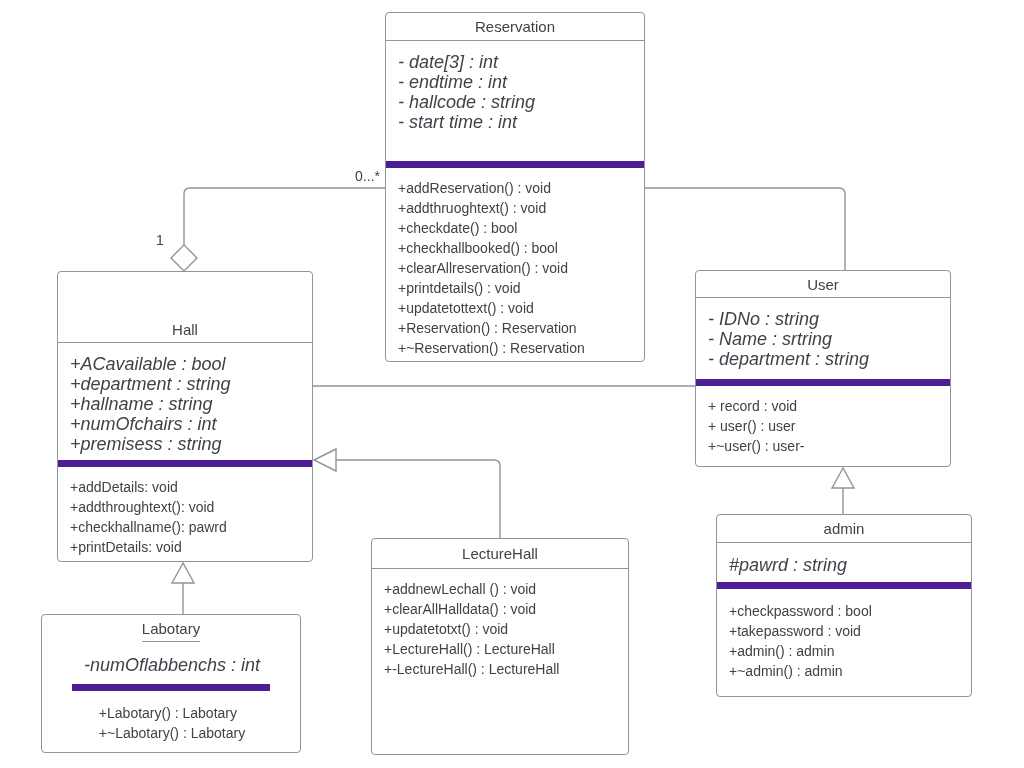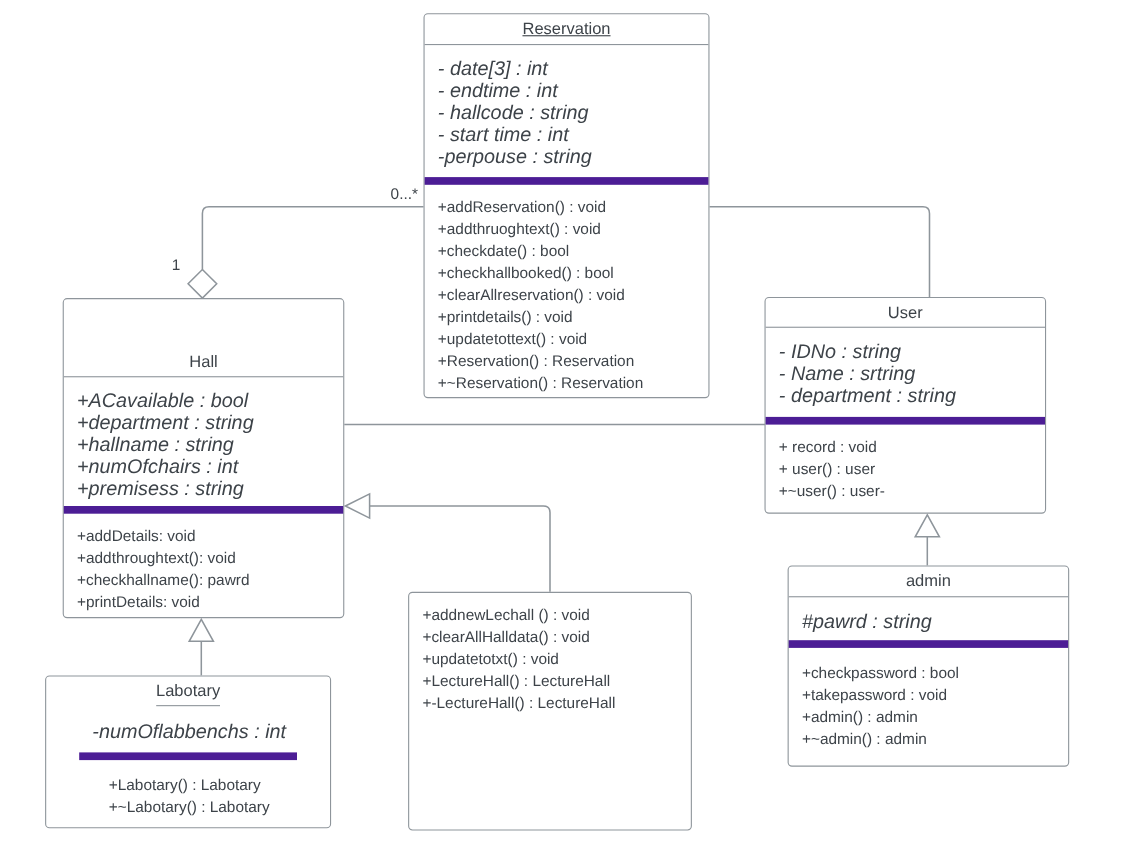--- a/index.html
+++ b/index.html
@@ -79,27 +79,26 @@
 
     <g>
       <path class="edge" d="M843 488 V514"></path>
       <polygon class="head" points="843,468 832,488 854,488"></polygon>
     </g>
     <text x="380" y="181" text-anchor="end">0...*</text>
     <text x="160" y="245" text-anchor="middle">1</text>
   </svg>
 
   <div class="uml-class" style="left:385px; top:12px; width:260px; height:350px;">
-    <div class="uml-title" style="height:28px;text-decoration:underline;">Reservation</div>
+    <div class="uml-title" style="height:28px;">Reservation</div>
     <div class="uml-attrs" style="height:127px;">
         <div class="member-line">- date[3] : int</div>
         <div class="member-line">- endtime : int</div>
         <div class="member-line">- hallcode : string</div>
         <div class="member-line">- start time : int</div>
-        <div class="member-line">-perpouse : string</div>
       </div>
     <div class="uml-methods">
         <div class="member-line">+addReservation() : void</div>
         <div class="member-line">+addthruoghtext() : void</div>
         <div class="member-line">+checkdate() : bool</div>
         <div class="member-line">+checkhallbooked() : bool</div>
         <div class="member-line">+clearAllreservation() : void</div>
         <div class="member-line">+printdetails() : void</div>
         <div class="member-line">+updatetottext() : void</div>
         <div class="member-line">+Reservation() : Reservation</div>
@@ -146,20 +145,21 @@
       </div>
     <div class="uml-methods" style="padding-top:12px;">
         <div class="member-line">+checkpassword : bool</div>
         <div class="member-line">+takepassword : void</div>
         <div class="member-line">+admin() : admin</div>
         <div class="member-line">+~admin() : admin</div>
       </div>
   </div>
 
   <div class="uml-class" style="left:371px; top:538px; width:258px; height:217px;">
+    <div class="uml-title" style="height:30px;">LectureHall</div>
     <div class="uml-methods">
         <div class="member-line">+addnewLechall () : void</div>
         <div class="member-line">+clearAllHalldata() : void</div>
         <div class="member-line">+updatetotxt() : void</div>
         <div class="member-line">+LectureHall() : LectureHall</div>
         <div class="member-line">+-LectureHall() : LectureHall</div>
       </div>
   </div>
 
   <div class="uml-class" style="left:41px; top:614px; width:260px; height:139px;align-items:center;">

